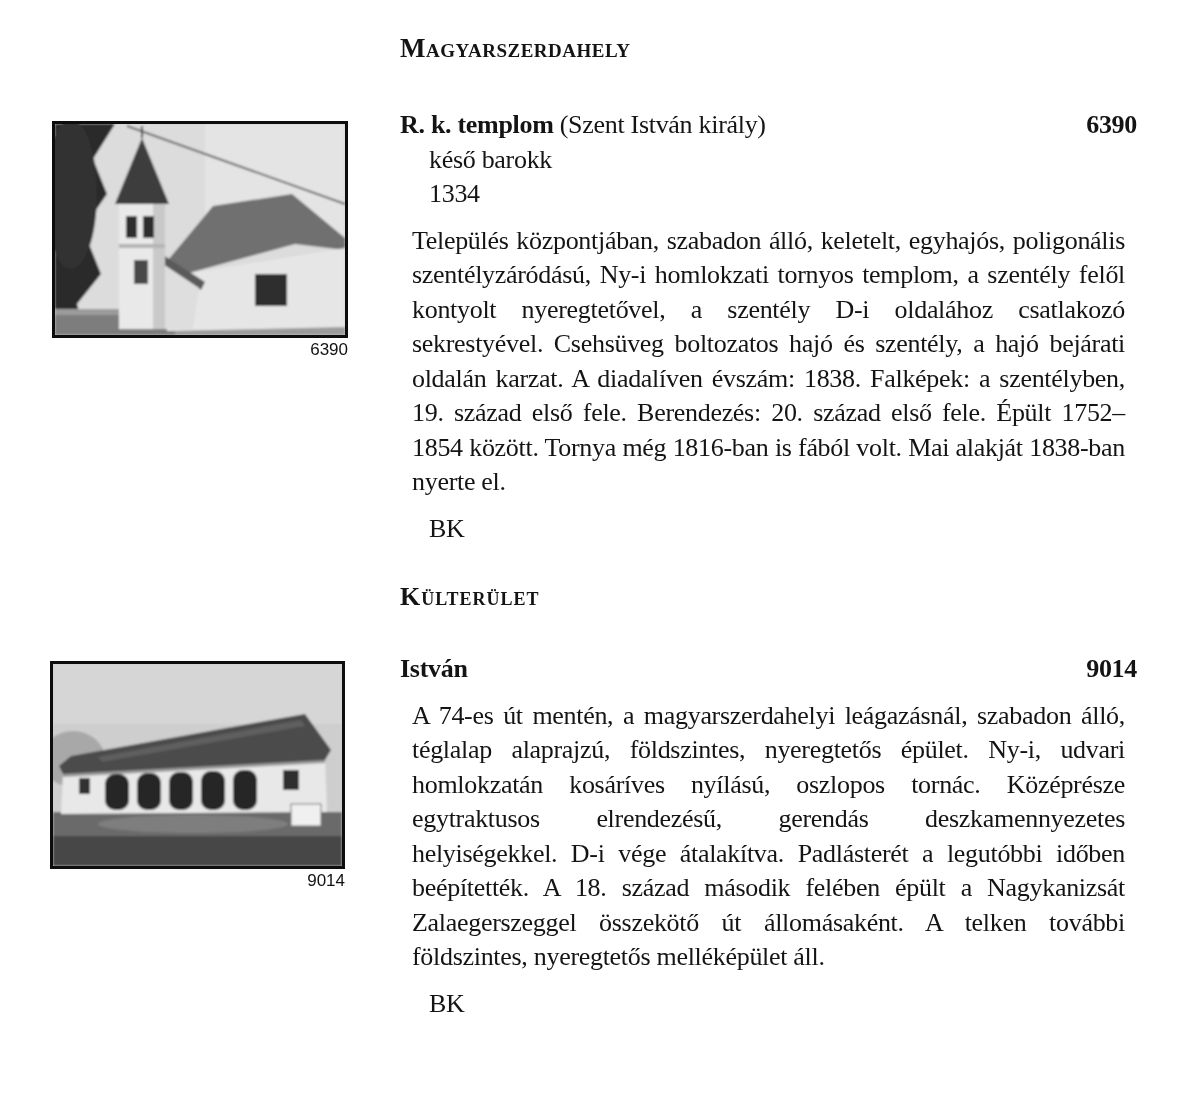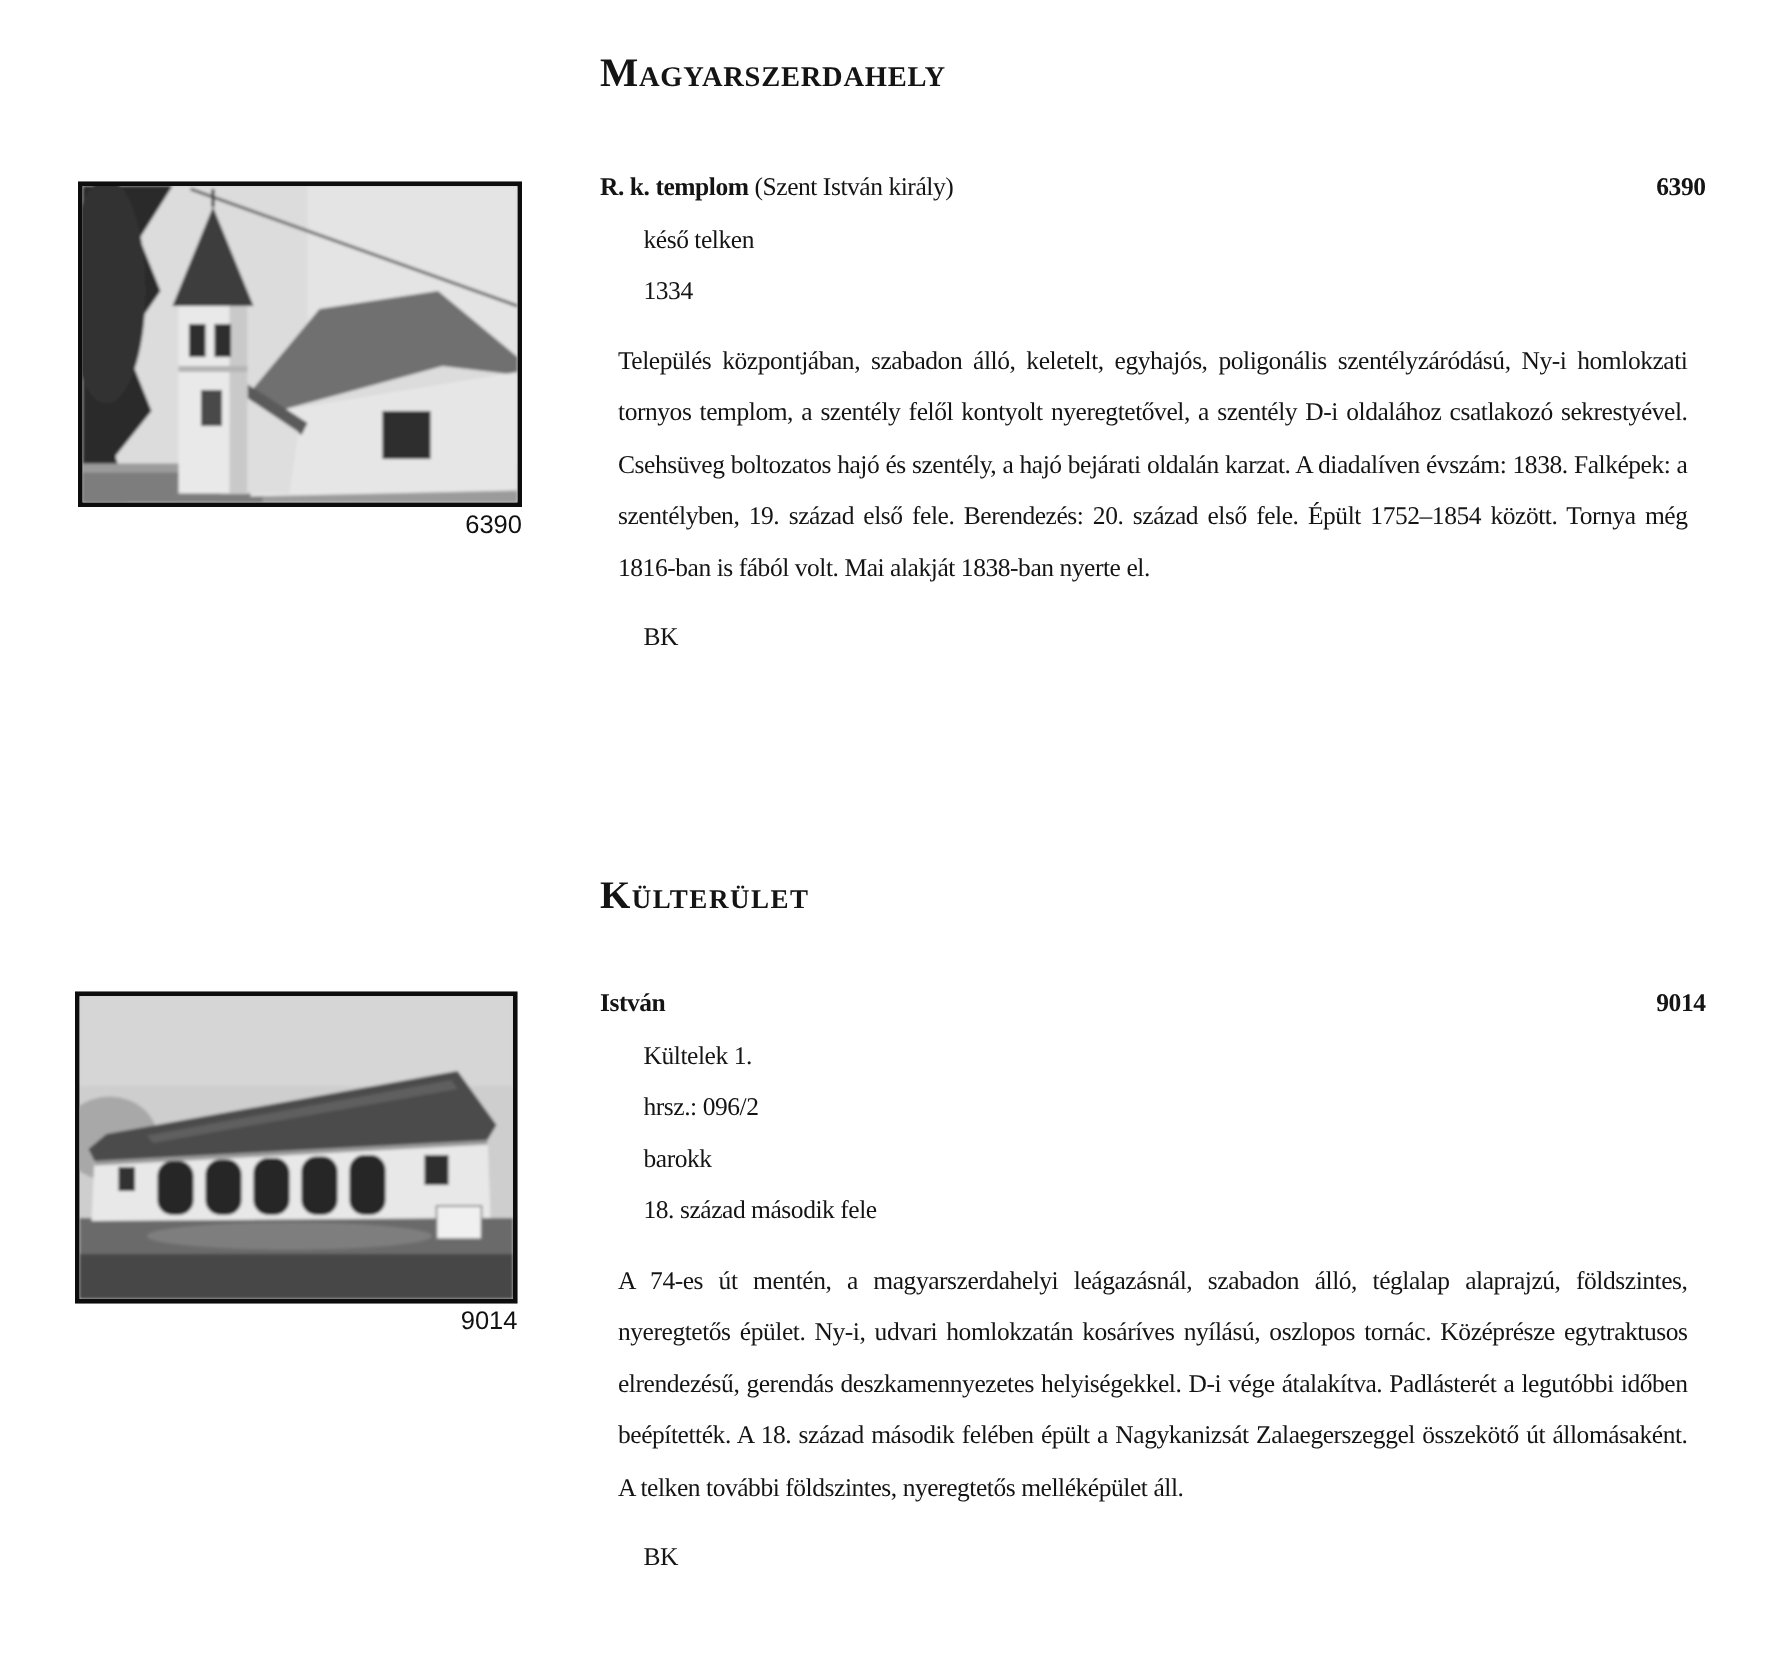--- a/index.html
+++ b/index.html
@@ -25,21 +25,21 @@
   .section-heading {
     position: absolute; left: 400px; top: 582px;
     margin: 0;
     font-size: 26px; font-weight: bold;
     font-variant: small-caps;
     letter-spacing: 1px;
     white-space: nowrap;
   }
   .entry {
     position: absolute; left: 400px; width: 737px;
-    font-size: 17px; line-height: 34.5px;
+    font-size: 26px; line-height: 34.5px;
     letter-spacing: -0.3px;
   }
   .entry-1 { top: 108px; }
   .entry-2 { top: 652px; }
   .entry-header { display: flex; justify-content: space-between; align-items: baseline; }
   .entry-name b { font-weight: bold; }
   .entry-dedication { font-weight: normal; }
   .entry-number { font-weight: bold; }
   .entry-details { padding-left: 29px; }
   .entry-description { margin: 12px; text-align: justify; }
@@ -104,21 +104,21 @@
   </div>
   <figcaption>6390</figcaption>
 </figure>
 
 <section class="entry entry-1">
   <div class="entry-header">
     <span class="entry-name"><b>R. k. templom</b> <span class="entry-dedication">(Szent István király)</span></span>
     <span class="entry-number">6390</span>
   </div>
   <div class="entry-details">
-    <div>késő telken</div>
+    <div>késő barokk</div>
     <div>1334</div>
   </div>
   <p class="entry-description">Település központjában, szabadon álló, keletelt, egyhajós, poligonális szentélyzáródású, Ny-i homlokzati tornyos templom, a szentély felől kontyolt nyeregtetővel, a szentély D-i oldalához csatlakozó sekrestyével. Csehsüveg boltozatos hajó és szentély, a hajó bejárati oldalán karzat. A diadalíven évszám: 1838. Falképek: a szentélyben, 19. század első fele. Berendezés: 20. század első fele. Épült 1752–1854 között. Tornya még 1816-ban is fából volt. Mai alakját 1838-ban nyerte el.</p>
   <div class="entry-author">BK</div>
 </section>
 
 <h2 class="section-heading">Külterület</h2>
 
 <figure class="photo photo-2">
   <div class="photo-frame">
@@ -156,21 +156,15 @@
     </svg>
   </div>
   <figcaption>9014</figcaption>
 </figure>
 
 <section class="entry entry-2">
   <div class="entry-header">
     <span class="entry-name"><b>István</b> <span class="entry-dedication"></span></span>
     <span class="entry-number">9014</span>
   </div>
-  <div class="entry-details">
-    <div>Kültelek 1.</div>
-    <div>hrsz.: 096/2</div>
-    <div>barokk</div>
-    <div>18. század második fele</div>
-  </div>
   <p class="entry-description">A 74-es út mentén, a magyarszerdahelyi leágazásnál, szabadon álló, téglalap alaprajzú, földszintes, nyeregtetős épület. Ny-i, udvari homlokzatán kosáríves nyílású, oszlopos tornác. Középrésze egytraktusos elrendezésű, gerendás deszkamennyezetes helyiségekkel. D-i vége átalakítva. Padlásterét a legutóbbi időben beépítették. A 18. század második felében épült a Nagykanizsát Zalaegerszeggel összekötő út állomásaként. A telken további földszintes, nyeregtetős melléképület áll.</p>
   <div class="entry-author">BK</div>
 </section>
 
 </body></html>

